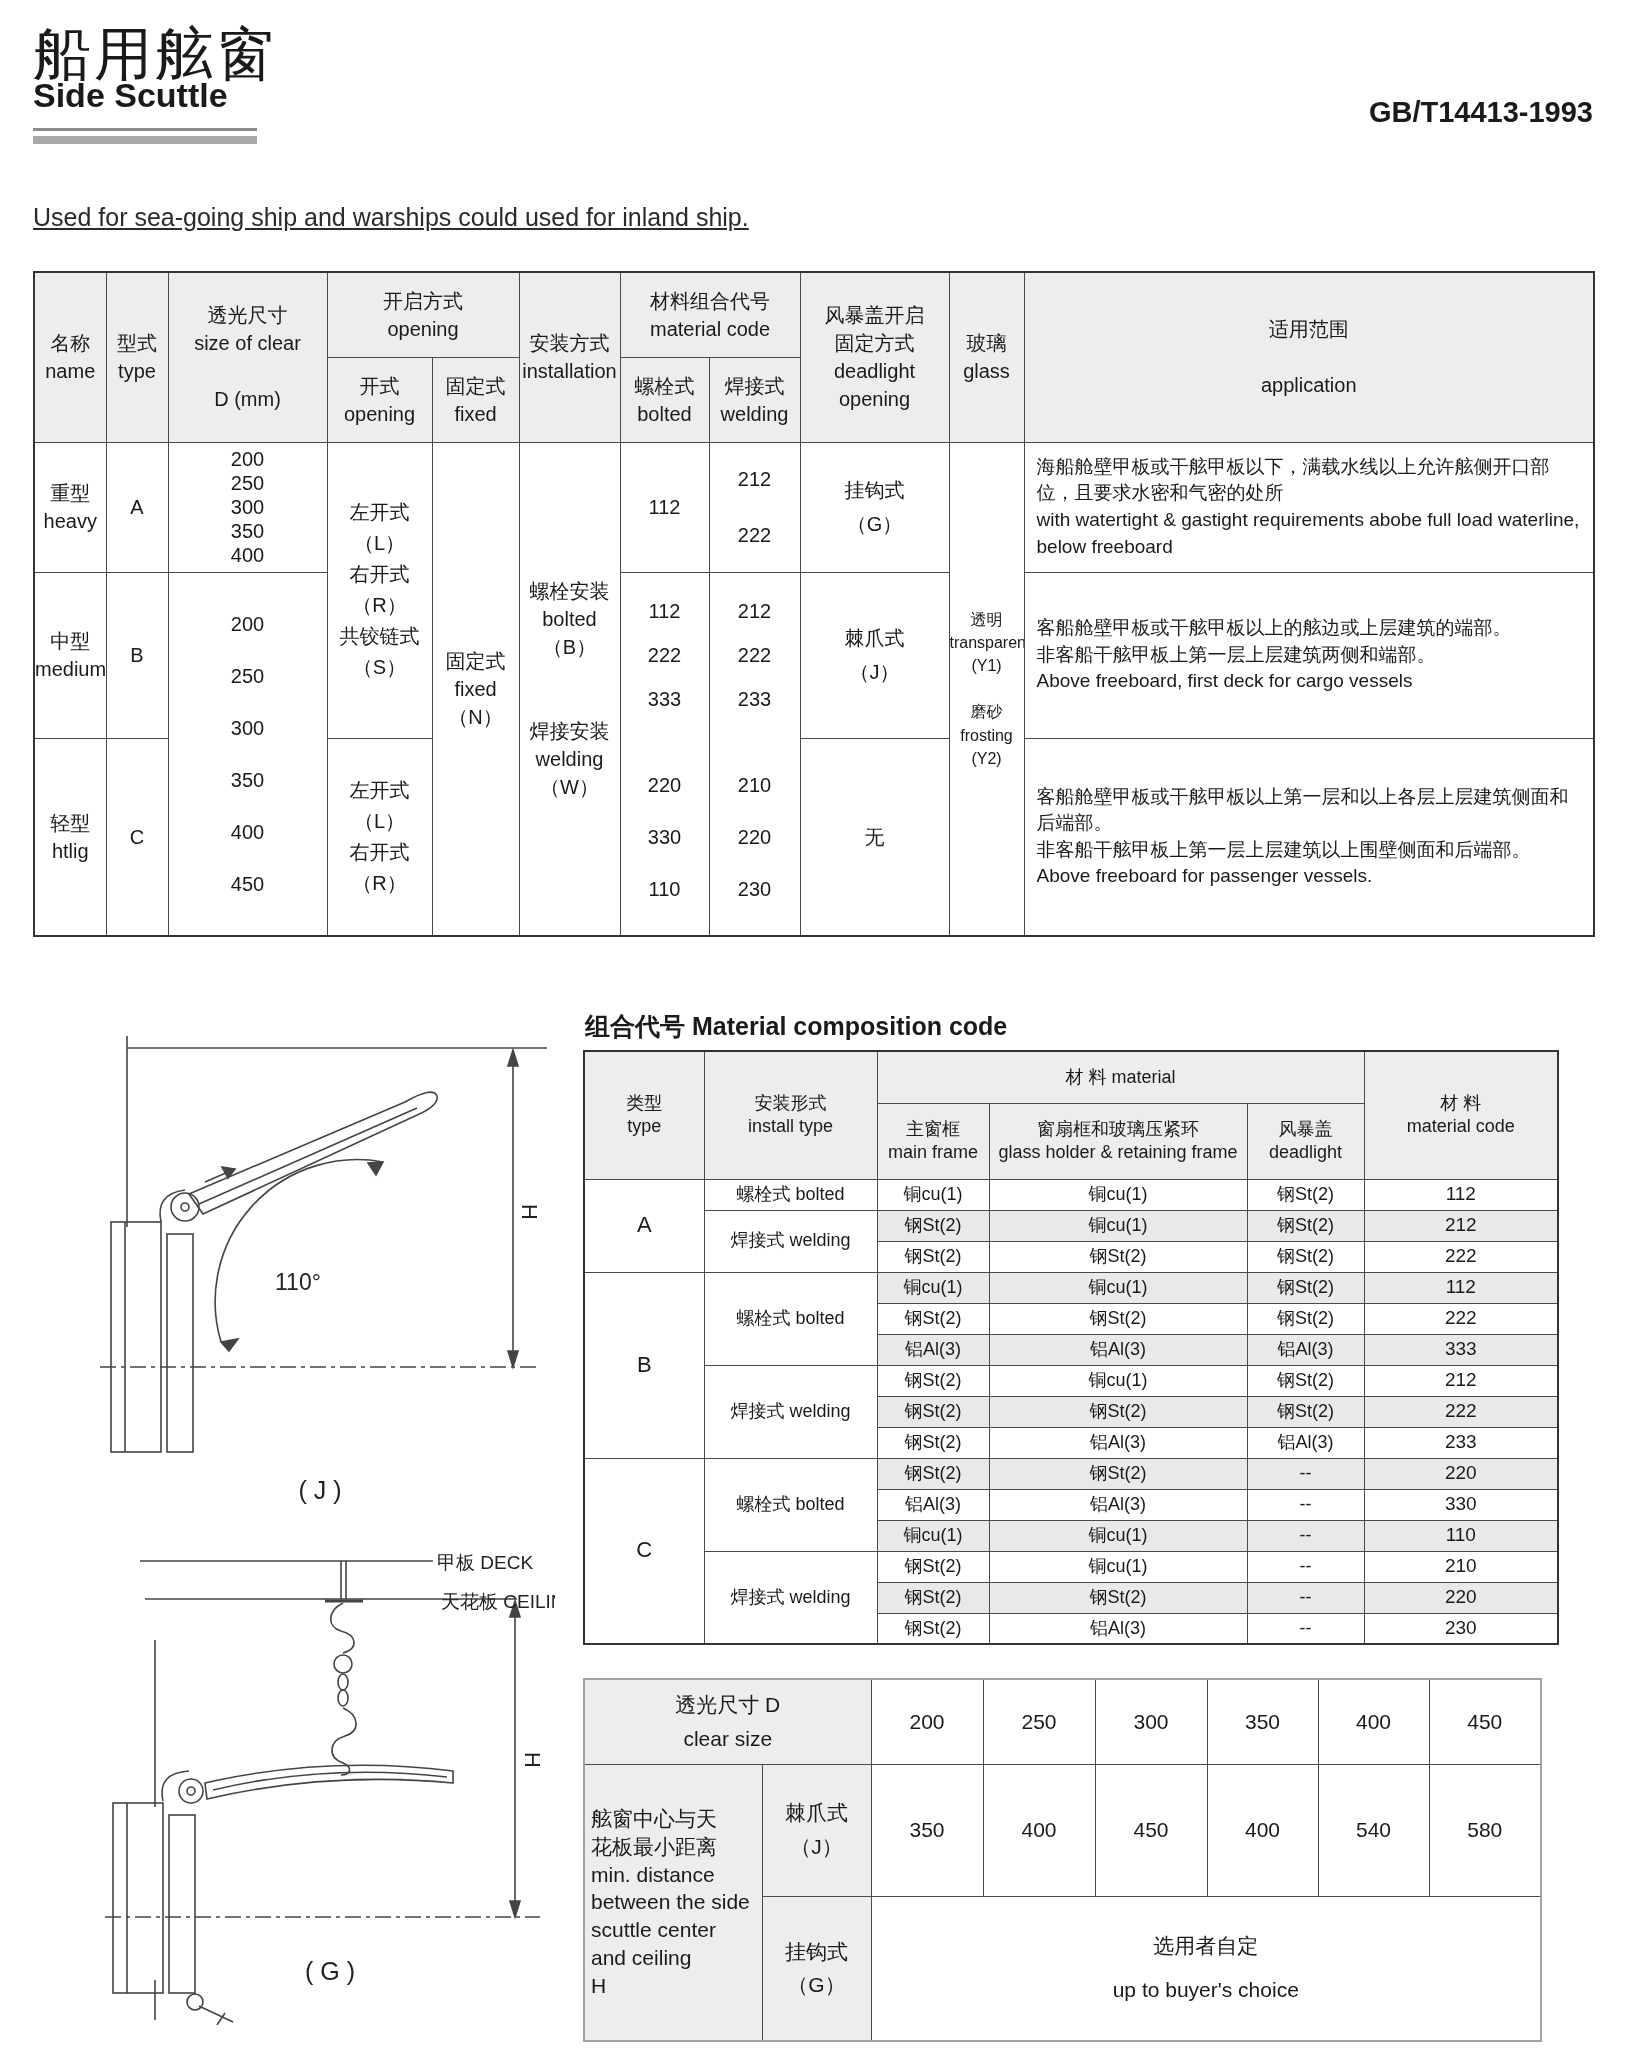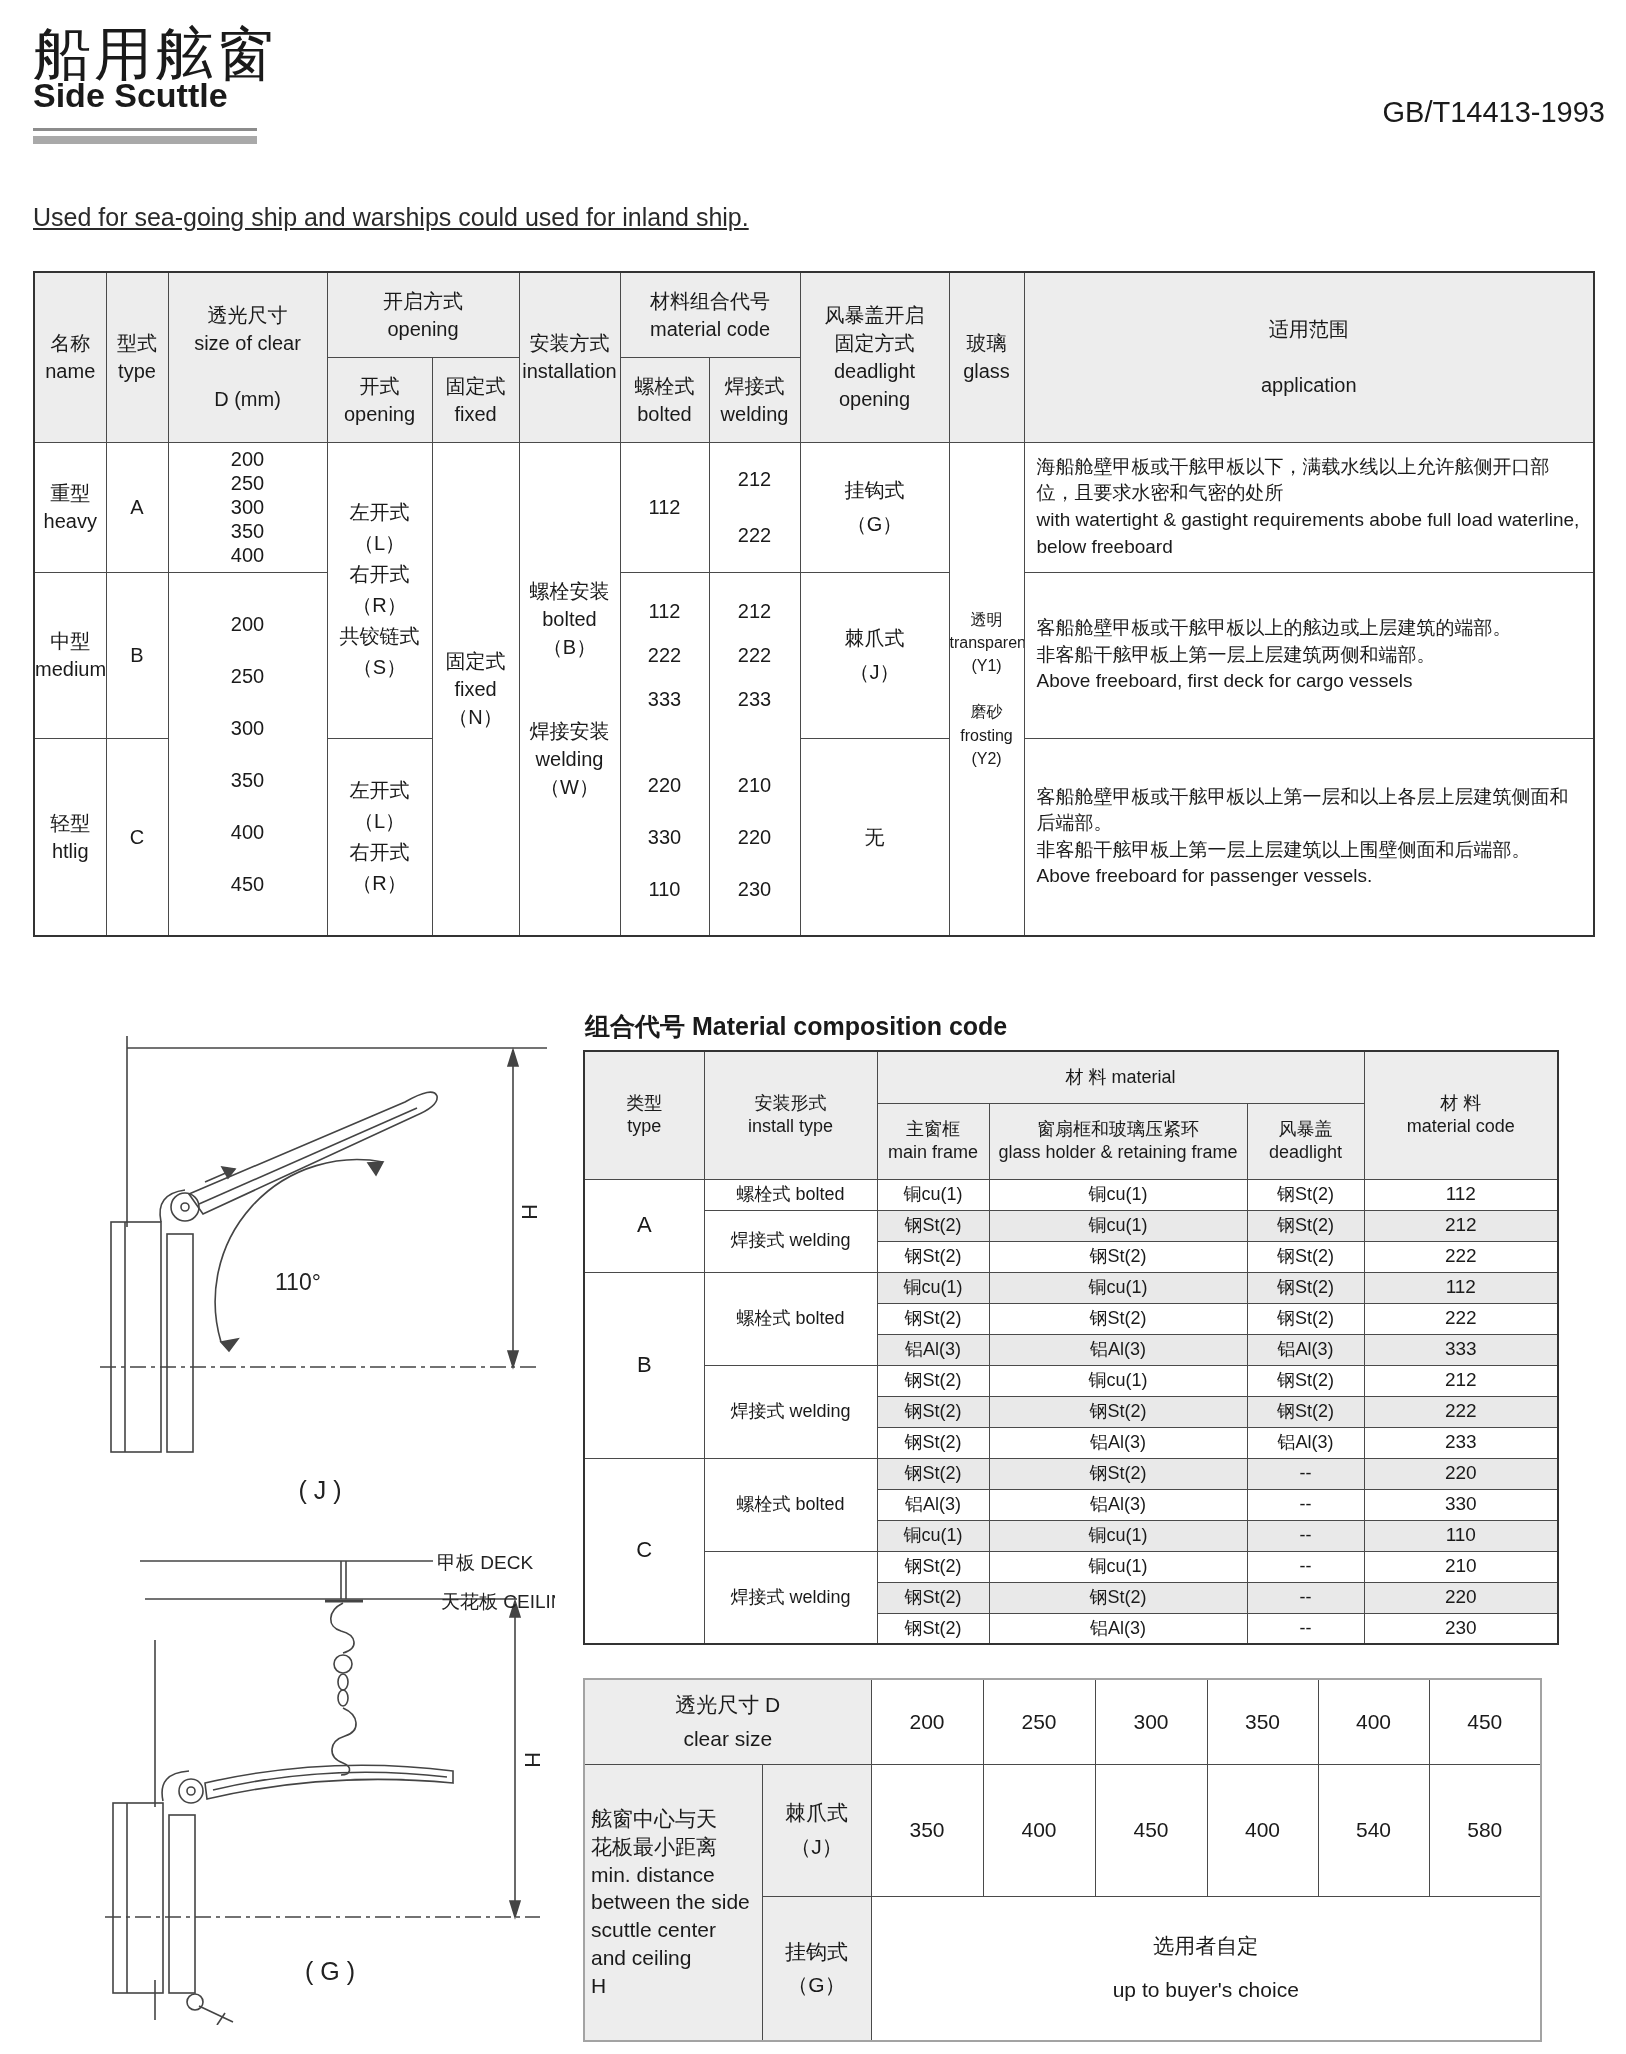--- a/index.html
+++ b/index.html
@@ -3,21 +3,21 @@
 <meta charset="utf-8">
 <style>
   html,body{margin:0;padding:0;background:#fff;}
   .page{position:relative;width:1626px;height:2054px;background:#ffffff;overflow:hidden;
         font-family:"Liberation Sans","DejaVu Sans",sans-serif;color:#1a1a1a;}
   .abs{position:absolute;}
   .title-zh{left:33px;top:16px;font-size:58px;font-weight:normal;letter-spacing:3px;}
   .title-en{left:33px;top:76px;font-size:34px;font-weight:bold;}
   .rule-thin{left:33px;top:128px;width:224px;height:3px;background:#8c8c8c;}
   .rule-thick{left:33px;top:136px;width:224px;height:8px;background:#a9a9a9;}
-  .standard{right:21px;top:96px;font-size:29px;}
+  .standard{right:33px;top:96px;font-size:29px;font-weight:bold;}
   .intro-zh{left:33px;top:166px;font-size:26px;}
   .intro-en{left:33px;top:203px;font-size:25px;color:#2a2a2a;text-decoration:underline;}
   table{border-collapse:collapse;table-layout:fixed;}
   td,th{border:1px solid #4a4a4a;font-weight:normal;text-align:center;vertical-align:middle;
         white-space:pre-line;padding:0;overflow:hidden;font-size:20px;line-height:1.4;}
   .maintbl{position:absolute;left:33px;top:271px;width:1560px;border:2px solid #333;}
   .mattbl{position:absolute;left:583px;top:1050px;width:974px;border:2px solid #333;}
   .bottbl{position:absolute;left:583px;top:1678px;width:957px;border:2px solid #a3a3a3;}
   .hdr{background:#ededed;}
   .shade{background:#e9e9e9;}

